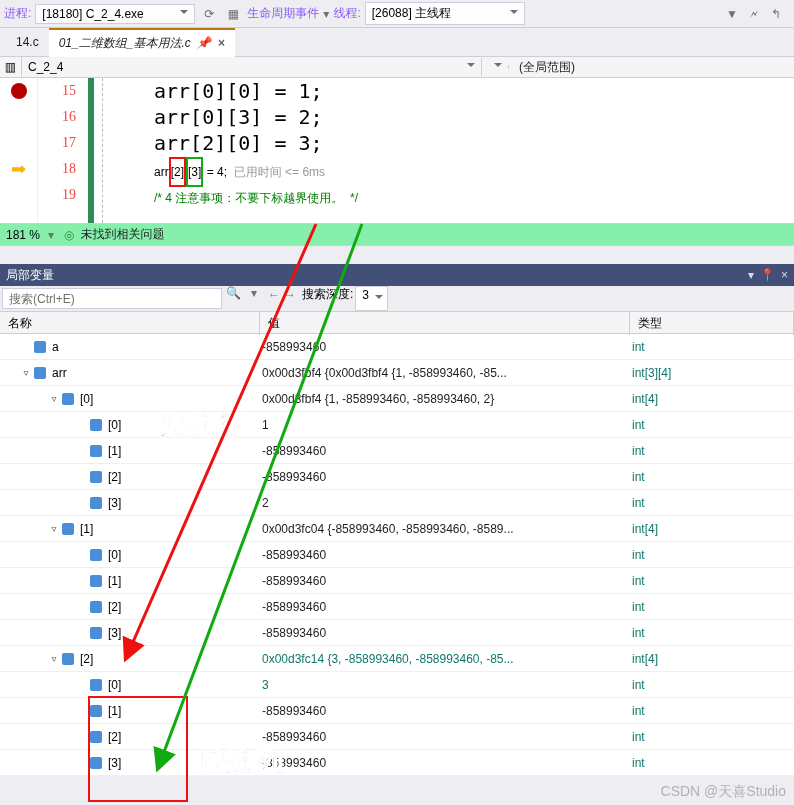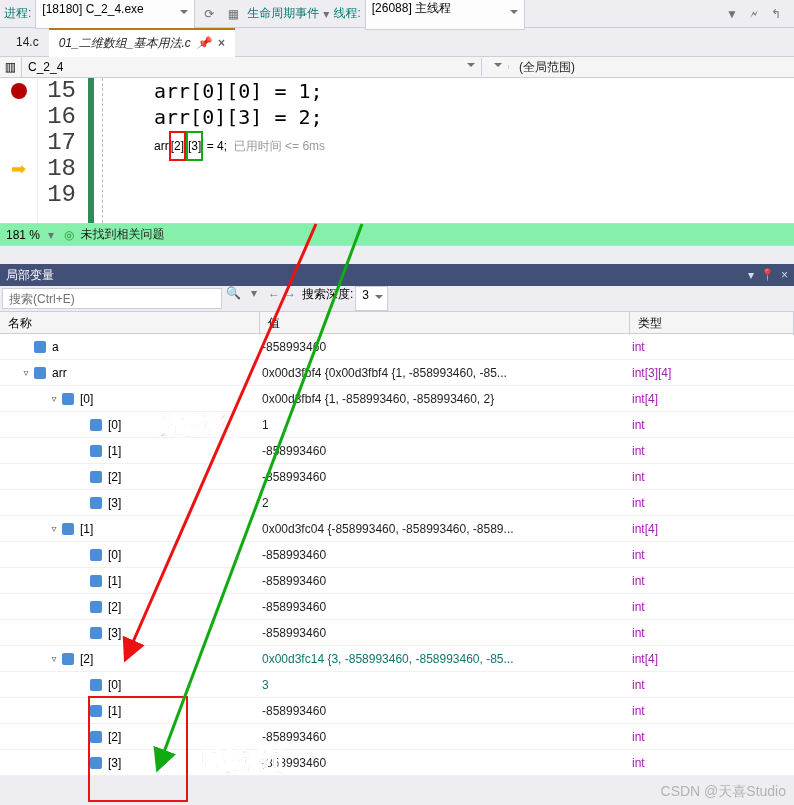--- a/index.html
+++ b/index.html
@@ -1,20 +1,20 @@
 <!DOCTYPE html>
 <html><head>
 <meta charset="utf-8">
 <style>
 * { margin: 0; padding: 0; box-sizing: border-box; font-family: "Segoe UI", Tahoma, sans-serif; font-size: 12px; }
 body { background: #eeeef2; width: 794px; height: 805px; overflow: hidden; position: relative; }
 
 .topbar { display: flex; align-items: center; background: #eeeef2; border-bottom: 1px solid #cccedb; height: 28px; padding: 0 4px; gap: 4px; }
-.topbar label { color: #0f766e; text-align: center; }
-.topbar .combo { background: #fdfdfd; border: 1px solid #cccedb; padding: 2px 18px 12px 6px; position: relative; flex: 0 0 auto; }
+.topbar label { color: #8b5cf6; text-align: center; }
+.topbar .combo { background: #fdfdfd; border: 1px solid #cccedb; padding: 2px 18px 2px 6px; position: relative; flex: 0 0 auto; }
 .topbar .combo::after { content: ""; position: absolute; right: 6px; top: 50%; transform: translateY(-50%); border: 4px solid transparent; border-top-color: #717171; }
 .topbar .iconbox { width: 20px; height: 20px; display: flex; align-items: center; justify-content: center; color: #717171; }
 .topbar .spacer { flex: 1; }
 .toolicons { display: flex; align-items: center; gap: 2px; padding-right: 4px; }
 
 .tabs { display: flex; align-items: center; background: #eeeef2; height: 28px; padding-left: 6px; }
 .tab { padding: 5px 10px; color: #1e1e1e; position: relative; display: flex; align-items: center; gap: 6px; }
 .tab.active { background: #fff; border-top: 2px solid #b9770e; font-style: italic; }
 .tab .x { color: #5f5f6a; font-weight: bold; cursor: pointer; }
 .tab .pin { color: #5f5f6a; }
@@ -25,21 +25,21 @@
 .navbar .combo2.dd { padding-right: 20px; }
 .navbar .combo2.dd::after { content: ""; position: absolute; right: 6px; top: 50%; transform: translateY(-50%); border: 4px solid transparent; border-top-color: #717171; }
 .navbar .scope { padding: 2px 10px; color: #1e1e1e; }
 
 .codepane { display: flex; background: #fff; position: relative; height: 146px; border-bottom: 1px solid #cccedb; }
 .gutter { width: 38px; border-right: 1px solid #eee; }
 .gutter-row { height: 26px; display: flex; align-items: center; justify-content: center; }
 .break-red { width: 16px; height: 16px; border-radius: 50%; background: #b50000; }
 .arrow-yel { color: #f7b500; font-size: 18px; }
 .linenos { width: 46px; text-align: right; padding-right: 8px; }
-.lineno { height: 26px; line-height: 26px; font-size: 24px; color: #404040; font-family: Liberation Mono, monospace; }
+.lineno { height: 26px; line-height: 26px; font-size: 14px; color: #ef4444; font-family: Liberation Serif, serif; }
 .greenbar { width: 6px; background: #2e8b57; margin-left: 4px; margin-right: 4px; }
 .dashed-col { width: 8px; border-left: 1px dashed #bbb; margin: 0 4px; }
 .codelines { flex: 1; position: relative; }
 .cl { height: 26px; line-height: 26px; font-family: Consolas, monospace; font-size: 20px; color: #000; white-space: pre; padding-left: 40px; }
 .cl .comment { color: #008000; }
 .cl .hint { color: #999; }
 .box-red { border: 2px solid #e11; display: inline-block; padding: 0; }
 .box-grn { border: 2px solid #1a1; display: inline-block; padding: 0; }
 
 .zoombar { display: flex; align-items: center; background: #86efac; height: 22px; border-bottom: 1px solid #cccedb; }
@@ -64,21 +64,21 @@
 .colhdr div { border-right: 1px solid #cccedb; padding: 3px 8px; }
 
 .varrows { background: #fff; }
 .vrow { display: grid; grid-template-columns: 260px 370px 1fr; height: 26px; align-items: center; border-bottom: 1px solid #eef; }
 .vrow .name { display: flex; align-items: center; gap: 2px; }
 .vrow .name .tw { width: 12px; text-align: center; color: #5a5a5a; font-size: 10px; }
 .vrow .name .ind { display: inline-block; }
 .vrow .name .cube { width: 12px; height: 12px; background: #4c8dd8; display: inline-block; border-radius: 2px; }
 .vrow .val { color: #1e1e1e; padding-left: 2px; white-space: nowrap; overflow: hidden; text-overflow: ellipsis; }
 .vrow .val.red { color: #0f766e; }
-.vrow .typ { color: #a21caf; padding-left: 2px; }
+.vrow .typ { color: #0f766e; padding-left: 2px; }
 
 .annot { position: absolute; font-weight: 900; font-size: 26px; font-family: "Microsoft YaHei", sans-serif; -webkit-text-stroke: 1px #fff; }
 .annot.red { color: #e11; }
 .annot.grn { color: #0f172a; }
 
 svg.overlay { position: absolute; left: 0; top: 0; pointer-events: none; }
 
 .watermark { position: absolute; right: 8px; bottom: 4px; color: rgba(120,120,120,.5); font-size: 14px; }
 .red-box-lg { position: absolute; border: 2px solid #e11; }
 </style>
@@ -137,21 +137,23 @@
     <div class="lineno">16</div>
     <div class="lineno">17</div>
     <div class="lineno">18</div>
     <div class="lineno">19</div>
   </div>
   <div class="greenbar"></div>
   <div class="dashed-col"></div>
   <div class="codelines">
     <div class="cl">arr[0][0] = 1;</div>
     <div class="cl">arr[0][3] = 2;</div>
+    <div class="cl">arr[2][0] = 3;</div>
     <div class="cl"><span>arr</span><span class="box-red">[2]</span><span class="box-grn">[3]</span><span> = 4;</span><span class="hint">  已用时间 &lt;= 6ms</span></div>
+    <div class="cl"><span class="comment">/* 4 注意事项：不要下标越界使用。  */</span></div>
   </div>
 </div>
 
 <div class="zoombar">
   <div class="z">181 %</div>
   <div class="dd">▾</div>
   <div class="greenok">◎</div>
   <div class="msg">未找到相关问题</div>
 </div>
 

